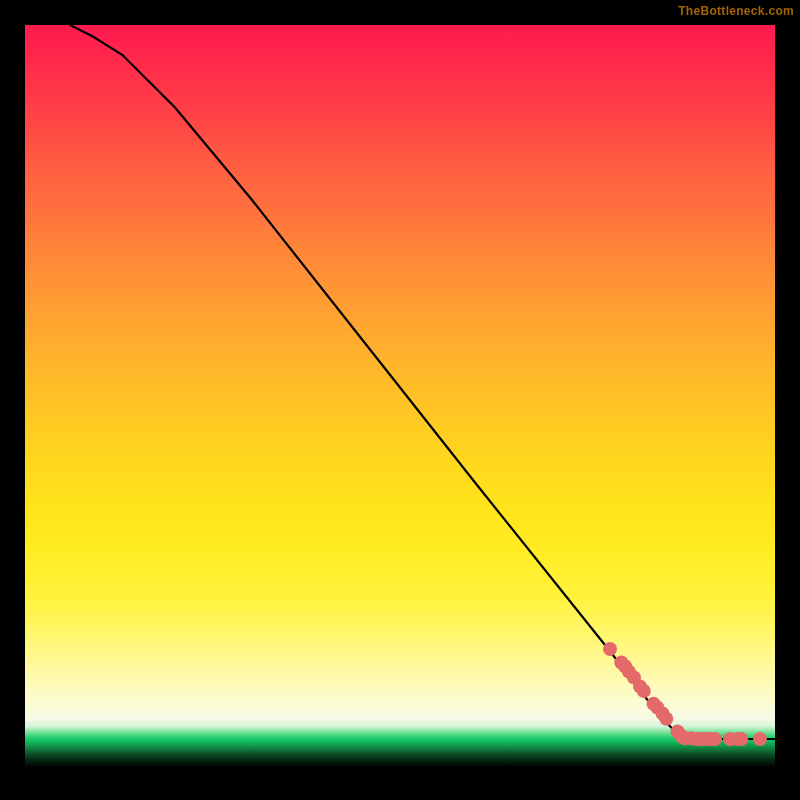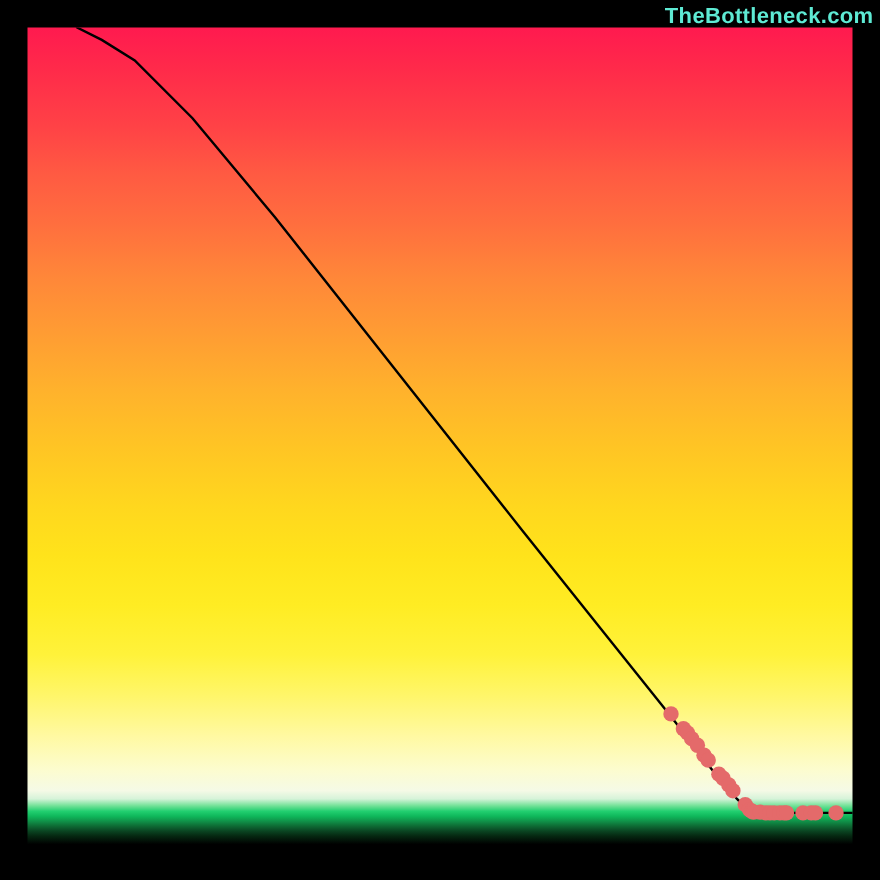--- a/index.html
+++ b/index.html
@@ -51,23 +51,23 @@
       #0a4522 97.4%,
       #052811 98%,
       #000000 99%,
       #000000 100%
     );
   }
   .watermark {
     position: absolute;
     top: 4px;
     right: 6px;
-    font-size: 20px;
+    font-size: 12px;
     font-weight: 600;
-    color: #5eead4;
+    color: #a16207;
     letter-spacing: 0.3px;
     user-select: none;
   }
   svg.curve-layer {
     position: absolute;
     left: 0;
     top: 0;
     width: 750px;
     height: 750px;
   }

